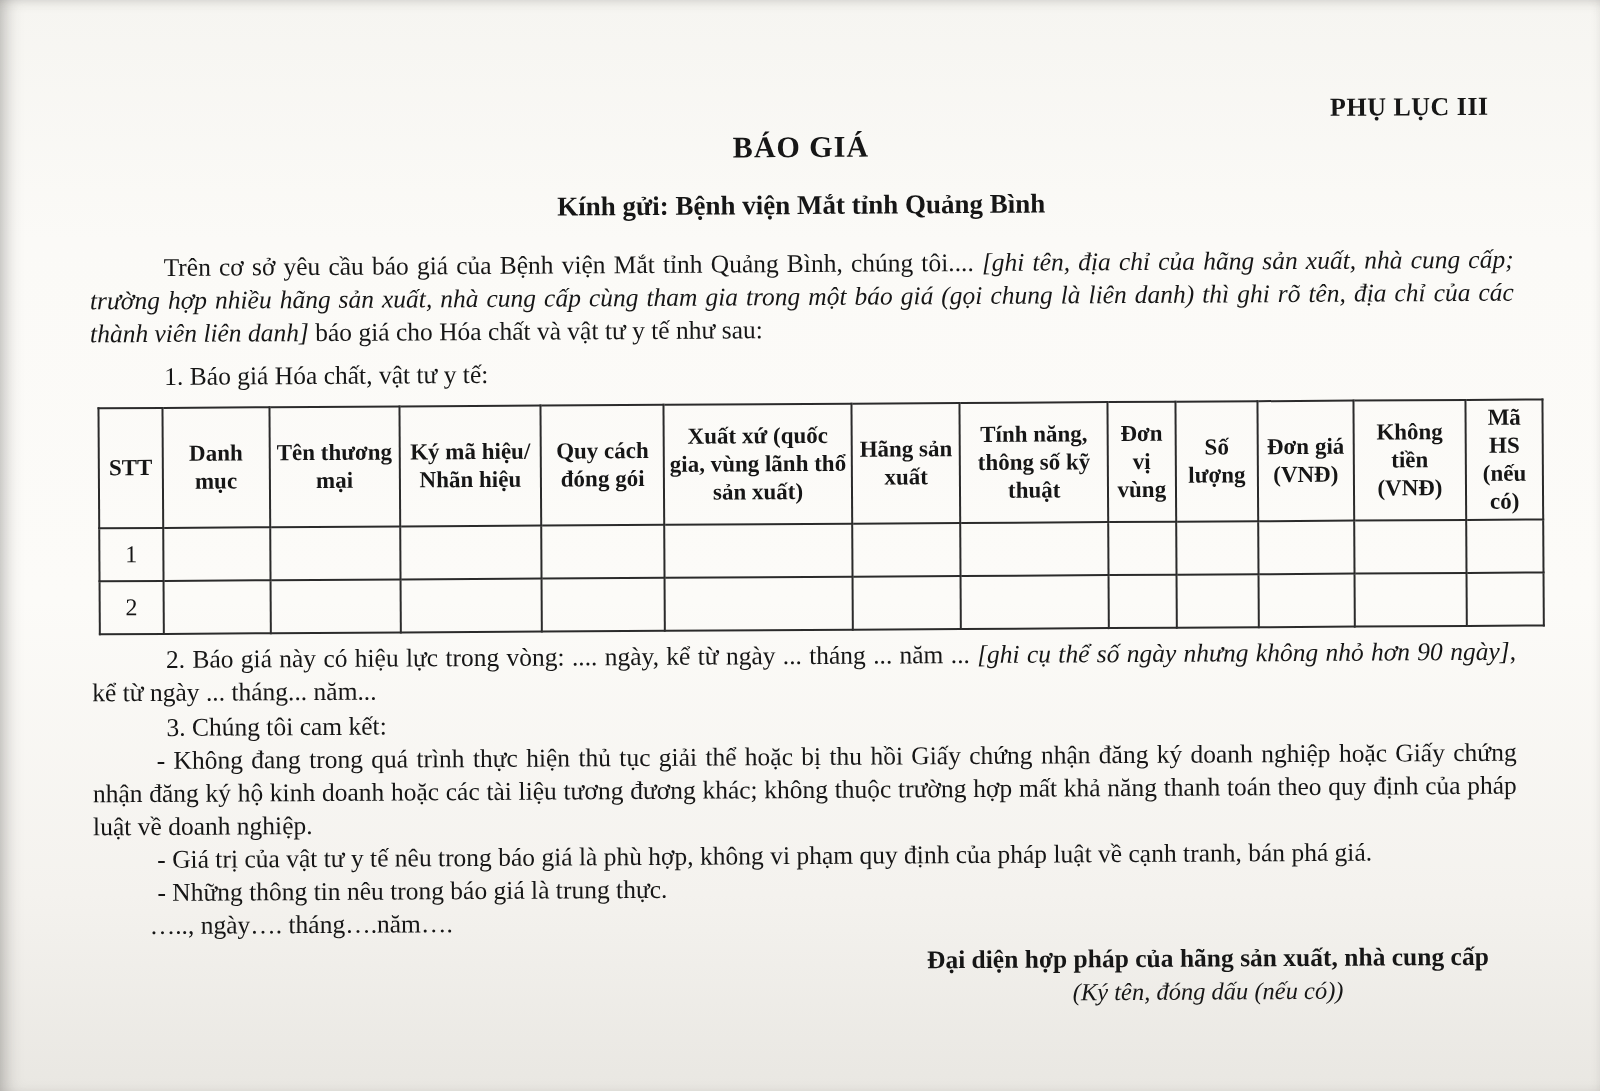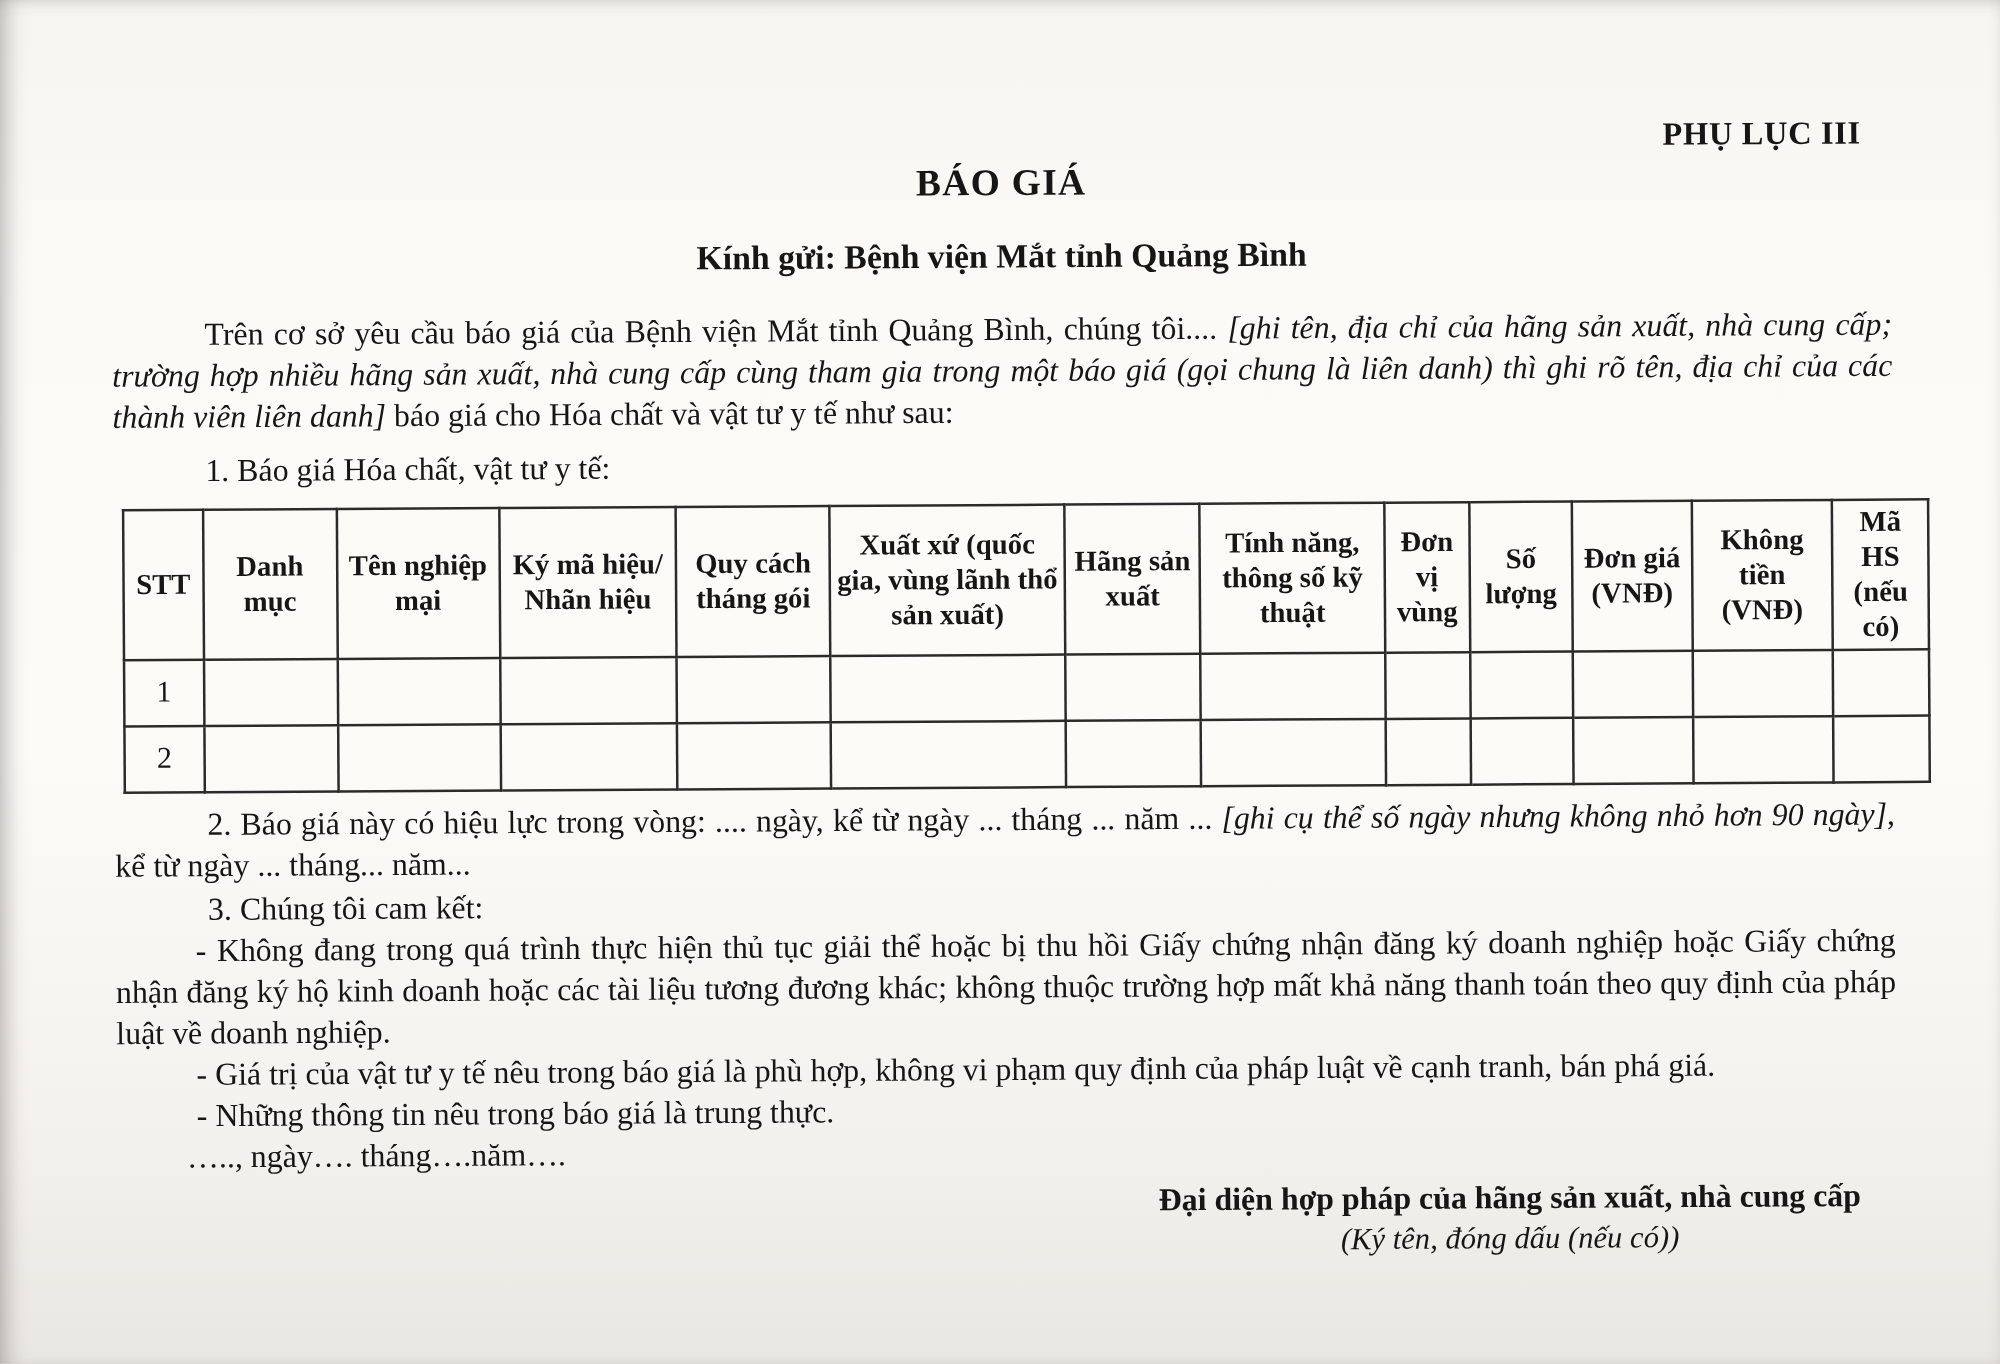--- a/index.html
+++ b/index.html
@@ -143,23 +143,23 @@
         <col style="width:4.7%">
           <col style="width:5.7%">
           <col style="width:6.6%">
           <col style="width:7.8%">
         <col style="width:5.3%">
       </colgroup>
       <thead>
         <tr>
           <th>STT</th>
           <th>Danh mục</th>
-          <th>Tên nghiệp mại</th>
+          <th>Tên thương mại</th>
           <th>Ký mã hiệu/ Nhãn hiệu</th>
-          <th>Quy cách tháng gói</th>
+          <th>Quy cách đóng gói</th>
           <th>Xuất xứ (quốc gia, vùng lãnh thổ sản xuất)</th>
           <th>Hãng sản xuất</th>
           <th>Tính năng, thông số kỹ thuật</th>
           <th>Đơn vị vùng</th>
           <th>Số lượng</th>
           <th>Đơn giá (VNĐ)</th>
           <th>Không tiền (VNĐ)</th>
           <th>Mã HS (nếu có)</th>
         </tr>
       </thead>

